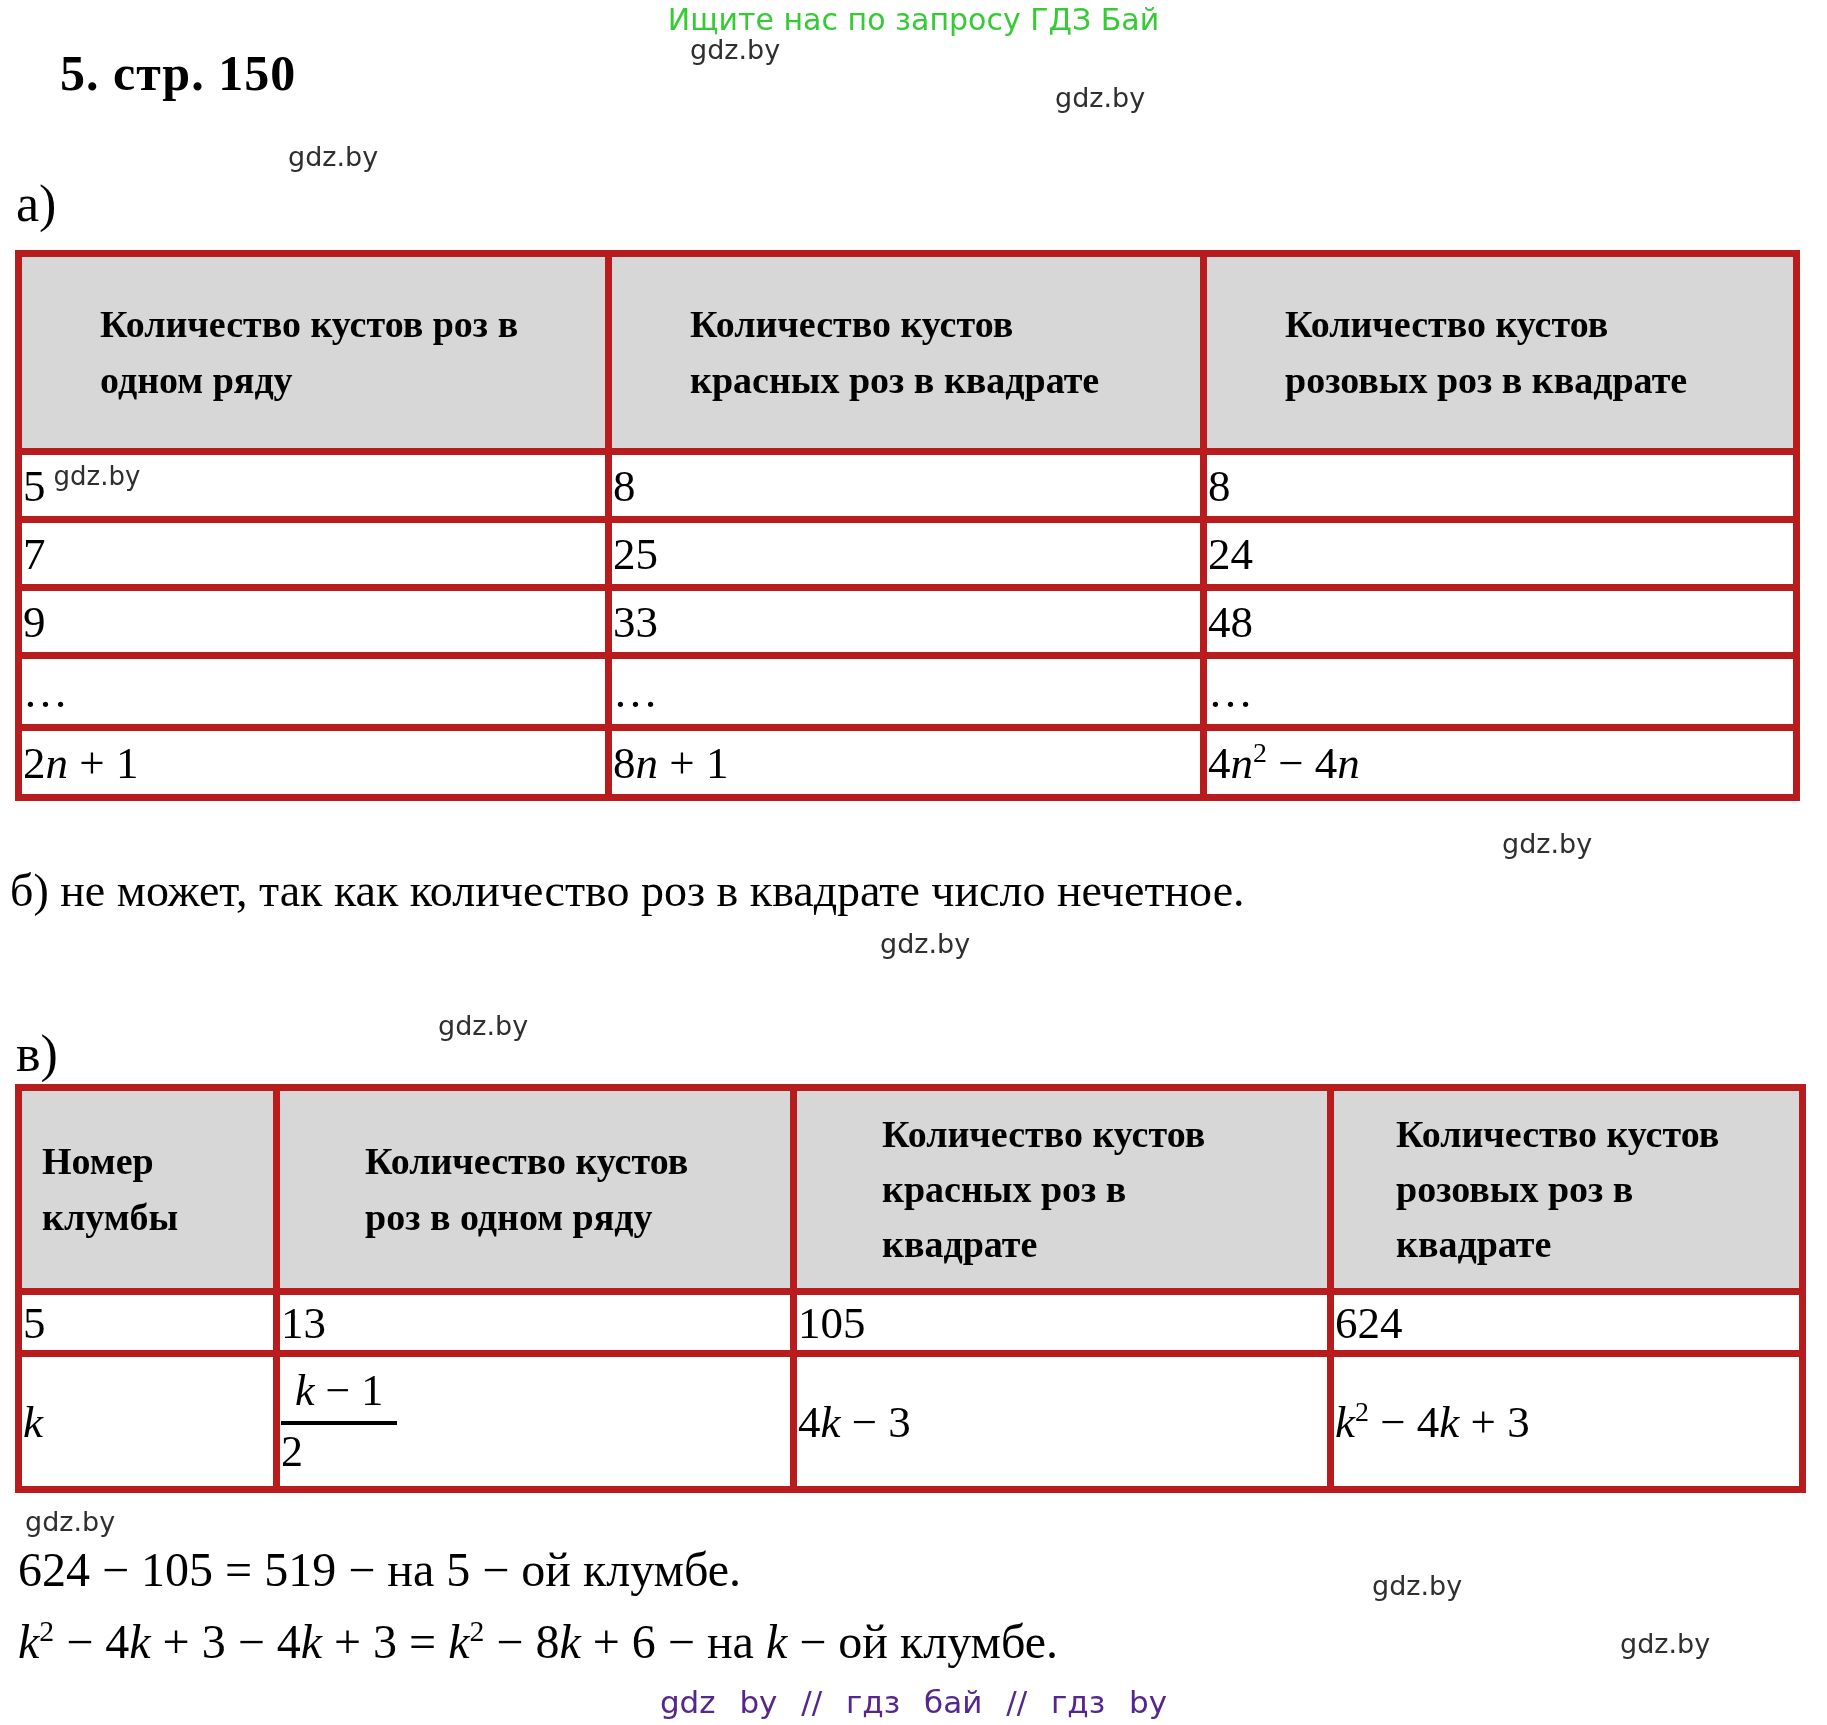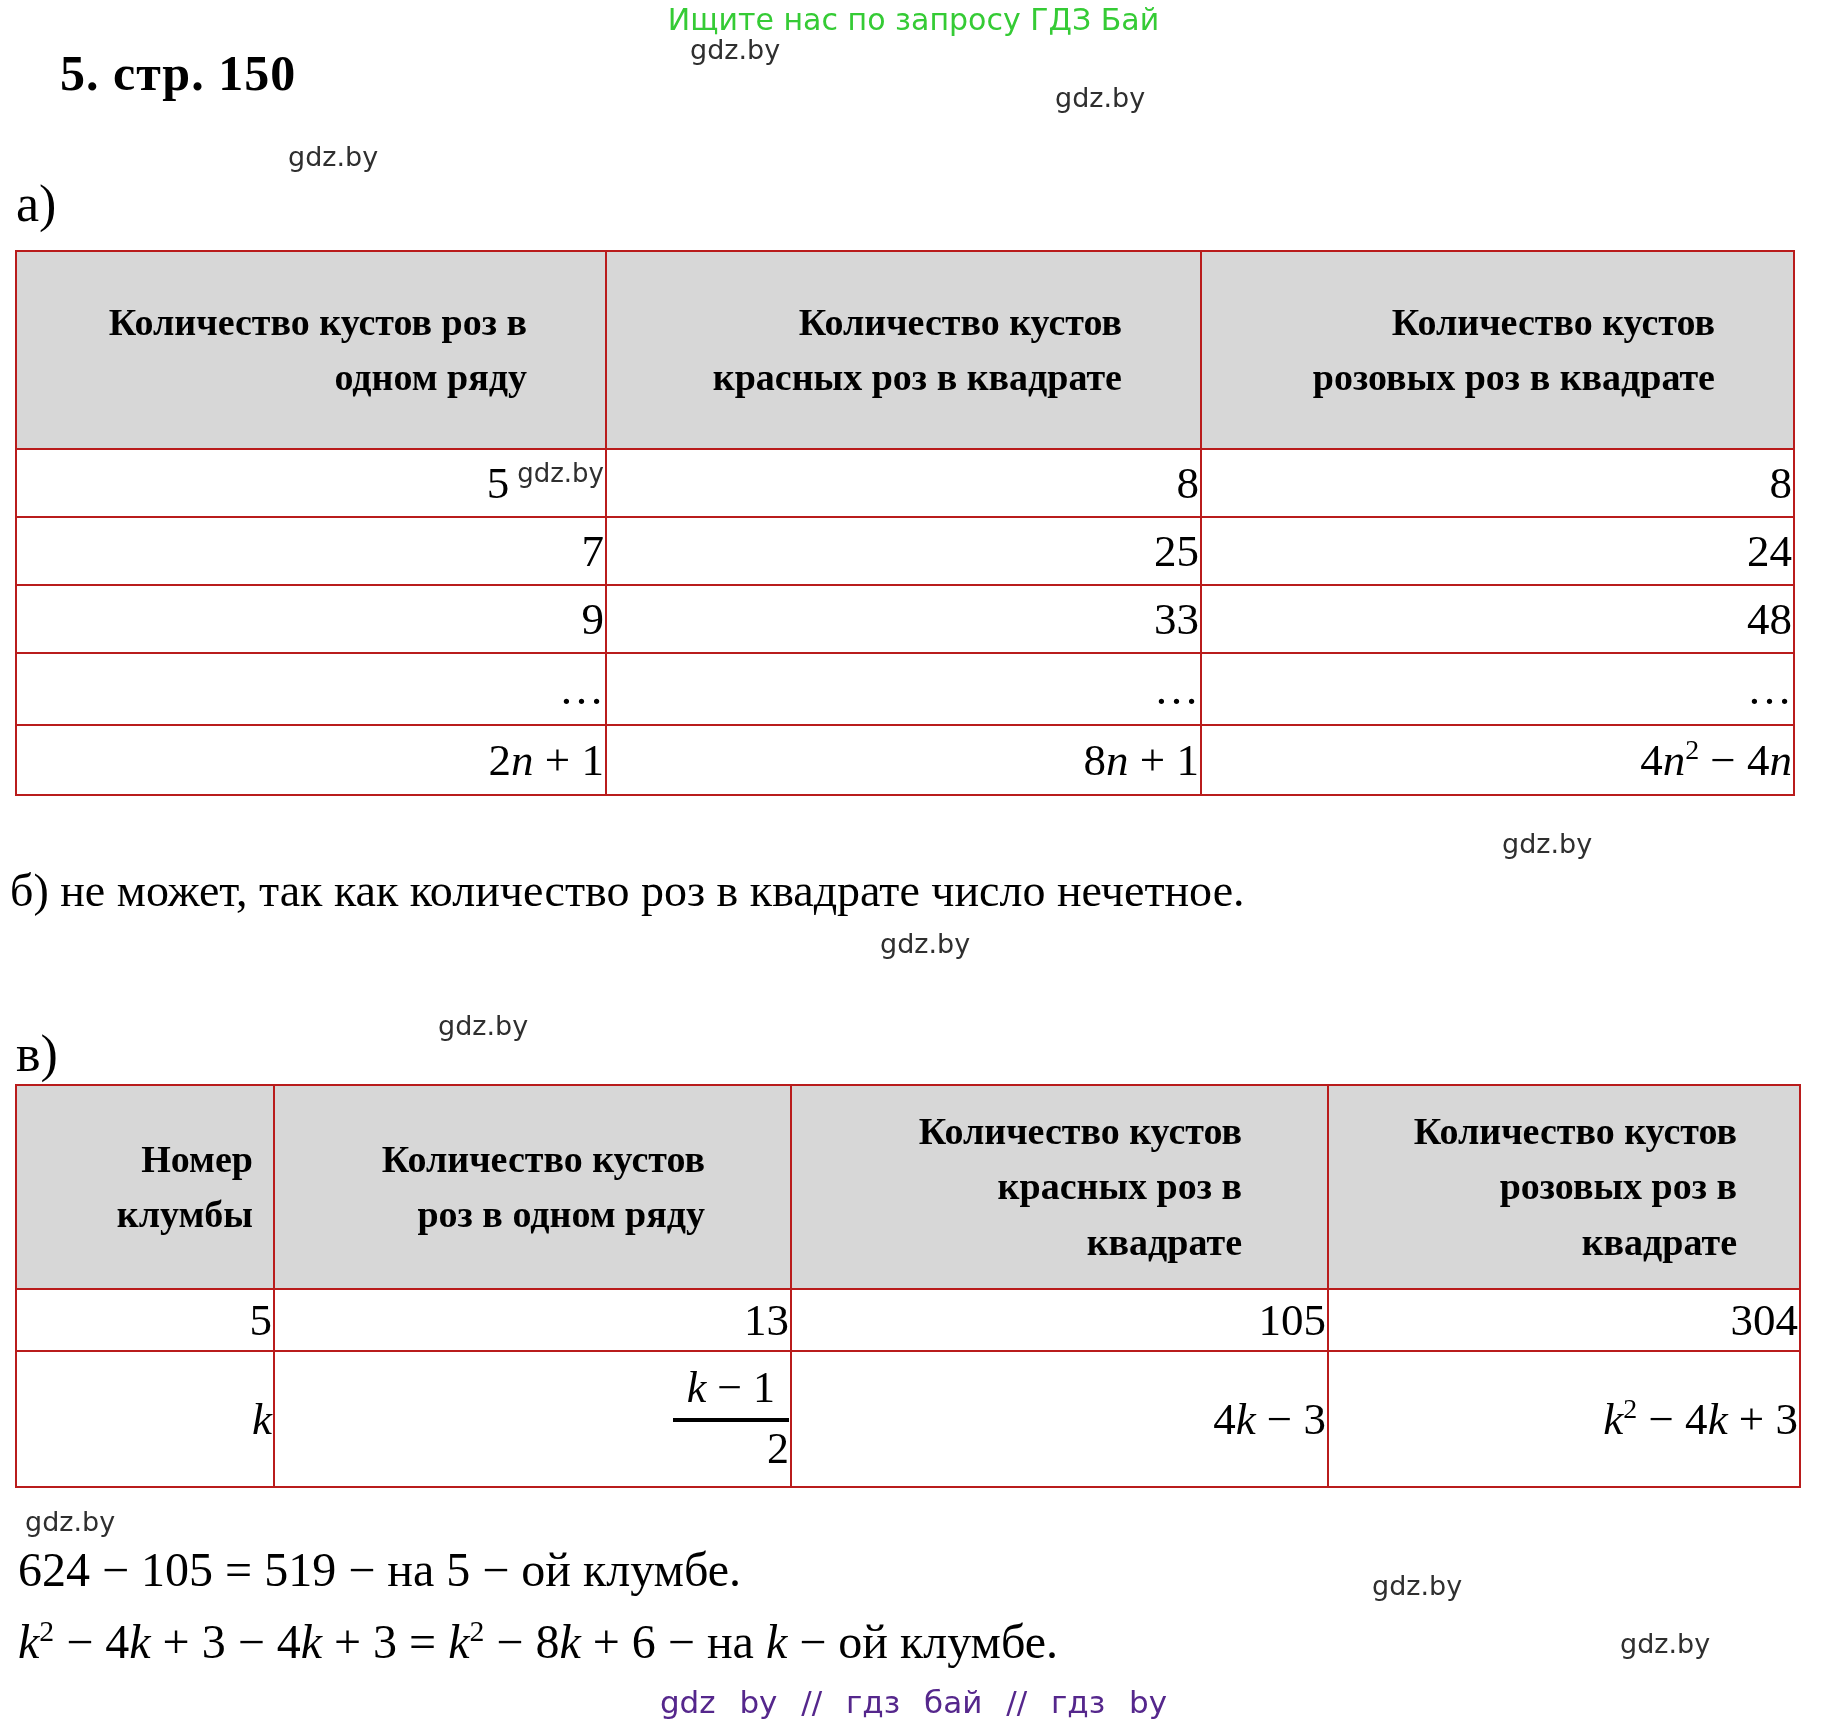--- a/index.html
+++ b/index.html
@@ -56,22 +56,22 @@
   #label-v { top: 1024px; left: 16px; }
 
   
   table.sol {
     position: absolute;
     border-collapse: collapse;
     table-layout: fixed;
     background: #ffffff;
   }
   table.sol th, table.sol td {
-    border: 2px solid #b91c1c;
-    text-align: right;
+    border: 7px solid #b91c1c;
+    text-align: left;
     vertical-align: middle;
   }
   table.sol th {
     background: #d7d7d7;
     font-size: 38px;
     font-weight: bold;
     line-height: 1.45;
   }
   table.sol td {
     font-size: 45px;
@@ -226,21 +226,21 @@
         <th class="c2">Количество кустов роз в одном ряду</th>
         <th class="c3">Количество кустов красных роз в квадрате</th>
         <th class="c4">Количество кустов розовых роз в квадрате</th>
       </tr>
     </thead>
     <tbody>
       <tr class="r-num">
         <td>5</td>
         <td>13</td>
         <td>105</td>
-        <td>304</td>
+        <td>624</td>
       </tr>
       <tr class="r-formula">
         <td class="formula math"><i>k</i></td>
         <td class="formula">
           <span class="fraction">
             <span class="num math"><i>k</i> − 1</span>
             <span class="den">2</span>
           </span>
         </td>
         <td class="formula math">4<i>k</i> − 3</td>

